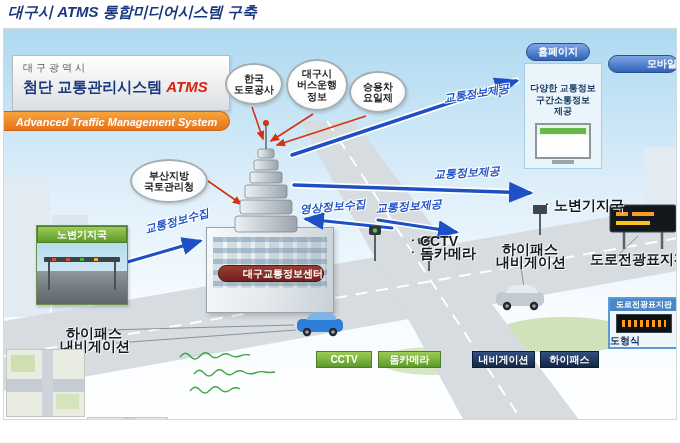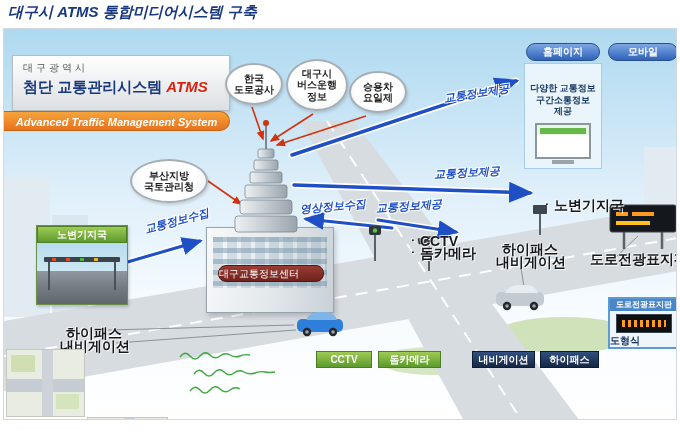--- a/index.html
+++ b/index.html
@@ -31,21 +31,21 @@
   .monitor .base{margin:1px auto 0;width:22px;height:4px;background:#9aa4ab;}
   .phones{display:flex;justify-content:center;align-items:flex-start;gap:7px;margin-top:8px;}
   .phone{width:18px;height:38px;background:#22282e;border-radius:3px;padding:3px 2px;box-sizing:border-box;}
   .phone .ps{width:100%;height:72%;background:linear-gradient(180deg,#bfe1f5,#5a9fd4);}
 
   .flow{font-size:11px;font-weight:bold;font-style:italic;color:var(--flow-blue,#1e4fc4);white-space:nowrap;text-shadow:1px 1px 0 #fff,-1px 1px 0 #fff,1px -1px 0 #fff,-1px -1px 0 #fff;transform-origin:left center;}
   .fieldlabel{font-size:14px;font-weight:bold;color:#15191d;white-space:nowrap;text-shadow:1px 1px 0 rgba(255,255,255,.9),-1px -1px 0 rgba(255,255,255,.7);}
 
   .building{left:202px;top:198px;width:128px;height:86px;background:linear-gradient(100deg,#f7f9fa 0%,#e4e9ec 50%,#c9d1d7 100%);border:1px solid #98a3ab;box-sizing:border-box;box-shadow:2px 3px 5px rgba(0,0,0,.18);}
   .building .win{position:absolute;left:6px;right:6px;top:9px;bottom:24px;background:repeating-linear-gradient(180deg,rgba(108,142,168,.45) 0 5px,rgba(255,255,255,0) 5px 11px),repeating-linear-gradient(90deg,rgba(108,142,168,.22) 0 10px,rgba(255,255,255,0) 10px 14px);}
-  .center-label{left:214px;top:236px;width:106px;height:17px;background:linear-gradient(180deg,#9a3c34,var(--center-maroon,#6f221d));border:1px solid #54170f;border-radius:8px;color:#fff;font-size:10px;font-weight:normal;text-align:left;line-height:16px;box-sizing:border-box;}
+  .center-label{left:214px;top:236px;width:106px;height:17px;background:linear-gradient(180deg,#9a3c34,var(--center-maroon,#6f221d));border:1px solid #54170f;border-radius:8px;color:#fff;font-size:10px;font-weight:bold;text-align:right;line-height:16px;box-sizing:border-box;}
 
   .rsu-box{left:32px;top:196px;width:92px;height:80px;border:1px solid #6c8f4a;background:#fff;box-shadow:1px 2px 3px rgba(0,0,0,.2);box-sizing:border-box;}
   .rsu-photo{position:absolute;left:0;top:17px;right:0;bottom:0;background:linear-gradient(180deg,#b8dcee 0%,#cde7f2 46%,#8f989e 46%,#757d83 72%,#5f666c 100%);}
   .gantry{position:absolute;left:7px;right:7px;top:14px;height:5px;background:#3d4449;border-radius:1px;}
   .gantry::after{content:"";position:absolute;left:8px;top:1px;width:4px;height:3px;background:#e04a2a;box-shadow:14px 0 0 #e04a2a,28px 0 0 #47b53c,42px 0 0 #f2b21e;}
   .gpl{position:absolute;left:11px;top:19px;width:2px;height:28px;background:#4a5258;}
   .gpr{position:absolute;right:11px;top:19px;width:2px;height:28px;background:#4a5258;}
 
   .vms-panel{left:604px;top:268px;width:72px;height:52px;background:#eef6fc;border:2px solid #5b9bd5;box-sizing:border-box;}
   .vms-title{font-size:8px;font-weight:bold;color:#fff;background:#4a86c8;text-align:center;line-height:12px;}
@@ -190,34 +190,34 @@
     <div class="abs oval prelines" style="left:221px;top:34px;width:58px;height:42px;">한국
 도로공사</div>
     <div class="abs oval prelines" style="left:345px;top:42px;width:58px;height:42px;">승용차
 요일제</div>
     <div class="abs oval prelines" style="left:282px;top:30px;width:62px;height:52px;">대구시
 버스운행
 정보</div>
     <div class="abs oval prelines" style="left:126px;top:130px;width:78px;height:44px;">부산지방
 국토관리청</div>
 
-    <div class="abs chip chip-blue" style="left:522px;top:14px;width:74px;">홈페이지</div>
+    <div class="abs chip chip-blue" style="left:522px;top:14px;width:64px;">홈페이지</div>
     <div class="abs panel" style="left:520px;top:34px;width:78px;height:106px;">
       <div class="panel-desc prelines">다양한 교통정보
 구간소통정보
 제공</div>
       <div class="monitor">
         <div class="scr">
             <i></i>
           </div>
         <div class="base"></div>
       </div>
     </div>
 
-    <div class="abs chip chip-blue" style="left:604px;top:14px;width:70px;">모바일</div>
+    <div class="abs chip chip-blue" style="left:604px;top:26px;width:70px;text-align:right;">모바일</div>
 
     <div class="abs flow" style="left:440px;top:62px;transform:rotate(-9deg);">교통정보제공</div>
     <div class="abs flow" style="left:430px;top:138px;transform:rotate(-3deg);">교통정보제공</div>
     <div class="abs flow" style="left:372px;top:172px;transform:rotate(-4deg);">교통정보제공</div>
     <div class="abs flow" style="left:296px;top:173px;transform:rotate(-5deg);">영상정보수집</div>
     <div class="abs flow" style="left:141px;top:193px;transform:rotate(-15deg);">교통정보수집</div>
 
     <div class="abs rsu-box">
       <div class="chip chip-green">노변기지국</div>
       <div class="rsu-photo">

